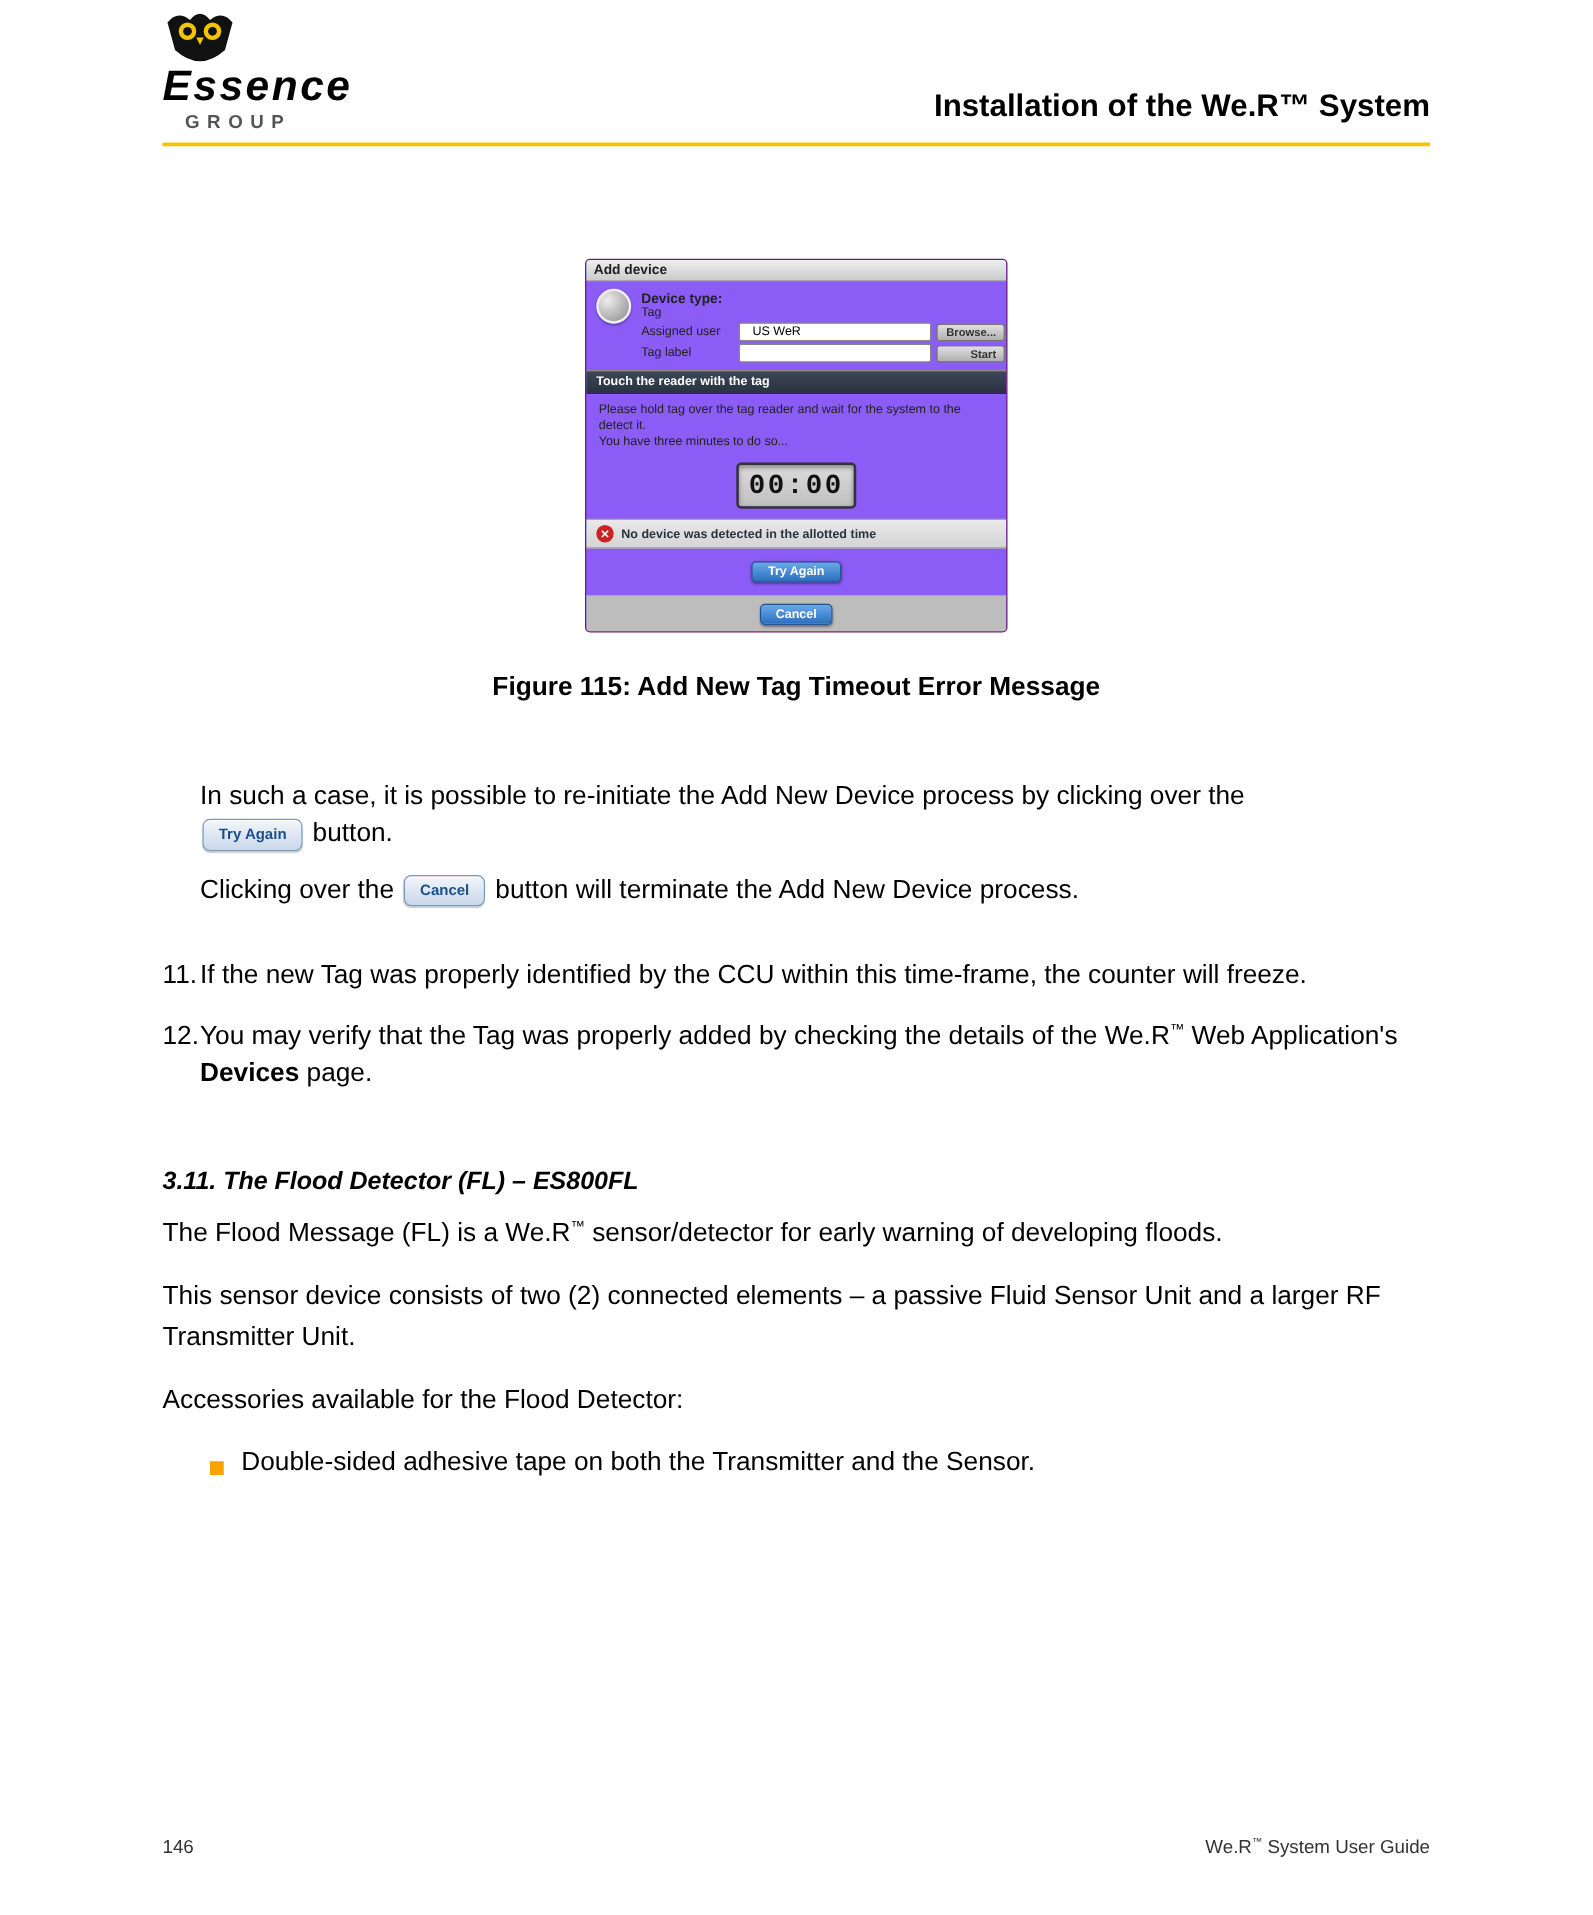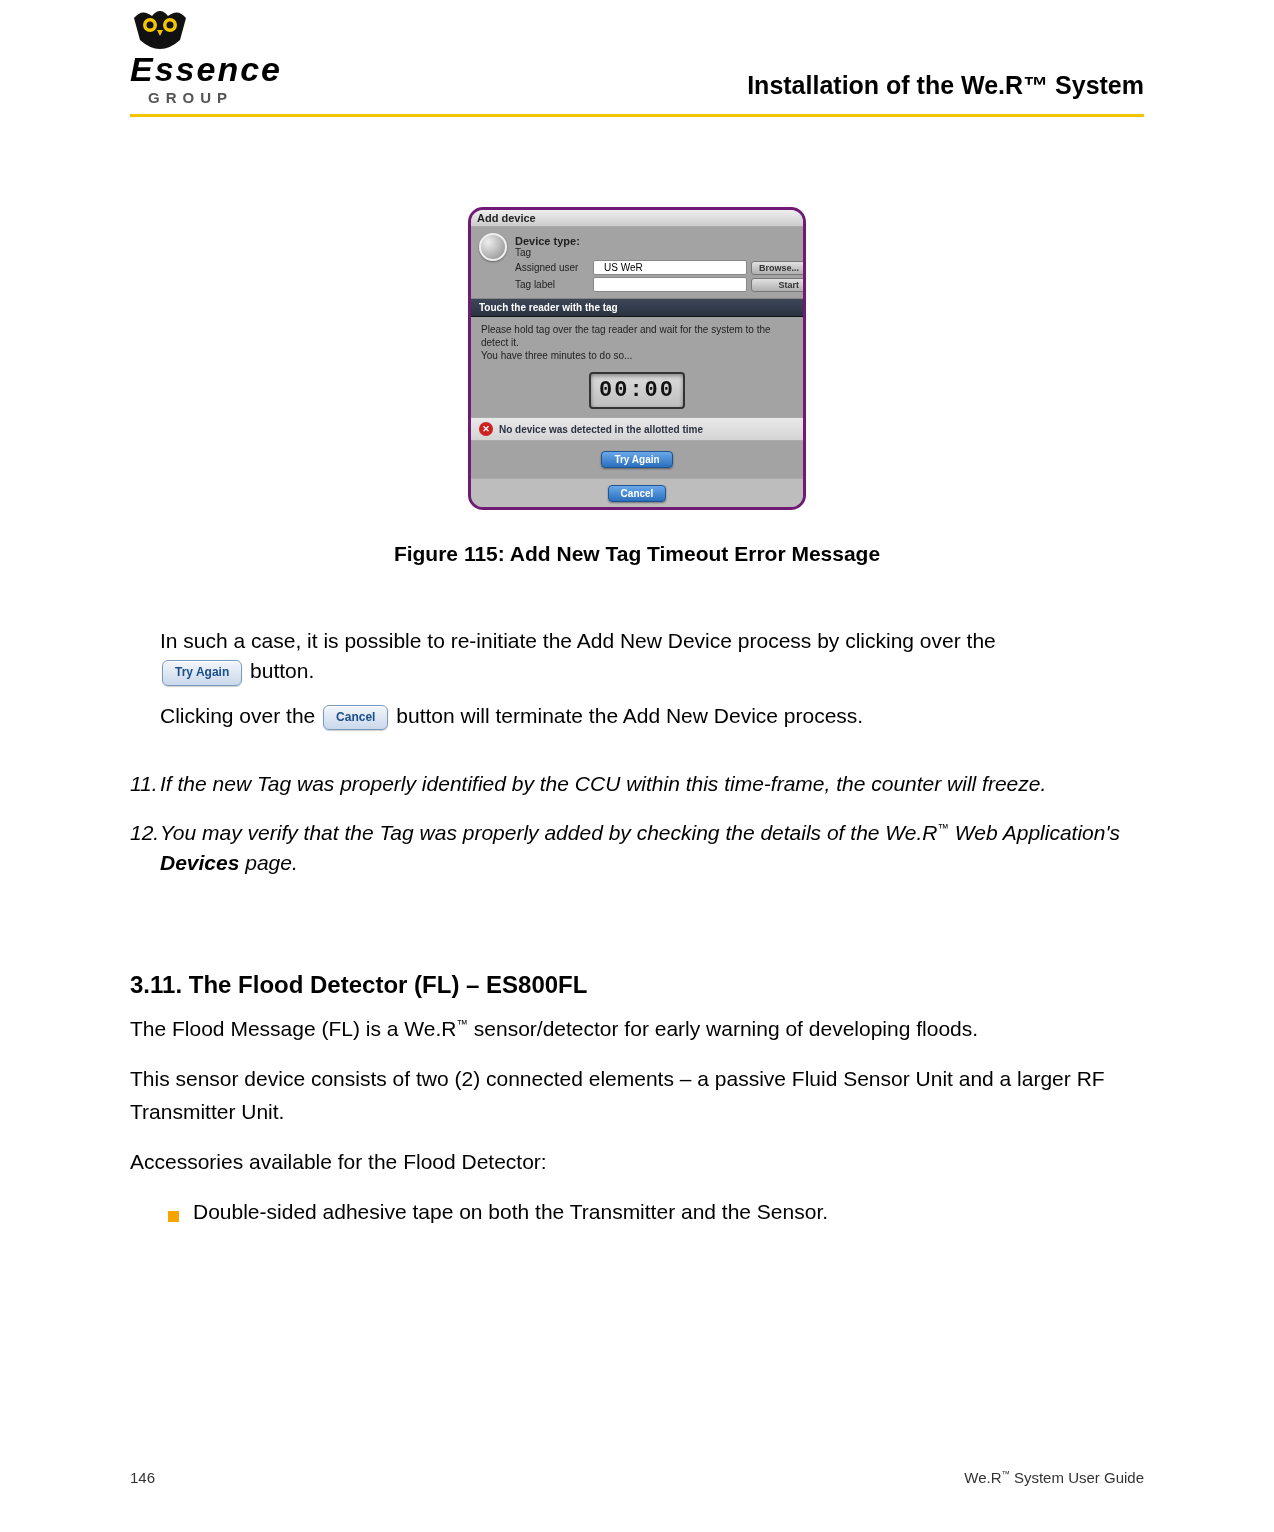--- a/index.html
+++ b/index.html
@@ -12,21 +12,21 @@
   .logo { width:160px; }
   .logo svg { display:block; }
   .essence-text { font-size:34px; font-style:italic; font-weight:bold; letter-spacing:2px; margin-top:-4px; }
   .group-text { font-size:15px; letter-spacing:6px; color:#555; font-weight:bold; margin-left:18px; }
   .header-title { font-size:25px; font-weight:bold; padding-bottom:6px; }
   .yellow-rule { height:3px; background:#f5c400; margin-top:8px; }
 
   
   .dialog-figure { width:338px; margin:90px auto 0 auto; }
   .dialog {
-    width:338px; border:3px solid #701a75; border-radius:15px; background:#a3a3a3;
+    width:338px; border:1px solid #701a75; border-radius:4px; background:#8b5cf6;
     font-family:"Lucida Grande",Arial,sans-serif; font-size:11px; color:#222;
     overflow:hidden;
   }
   .dlg-title {
     background:linear-gradient(#eee,#ccc); padding:2px 6px; font-weight:bold; font-size:11px;
     border-bottom:1px solid #aaa; position:relative;
   }
   .dlg-body { padding:6px 8px 0 8px; }
   .dlg-row { display:flex; align-items:flex-start; gap:8px; }
   .dlg-icon {
@@ -81,26 +81,26 @@
   .inline-btn {
     display:inline-block; vertical-align:middle;
     font-size:12px; font-weight:bold; color:#1a4f8a;
     background:linear-gradient(#f3f6fa,#c9d8eb);
     border:1px solid #7a9abb; border-radius:6px;
     padding:3px 12px; margin:0 2px;
     box-shadow:inset 0 1px 0 #fff, 0 1px 1px rgba(0,0,0,0.2);
   }
 
   .ol-items { margin-top:38px; font-size:21px; line-height:1.45; }
-  .ol-items .item { display:flex; margin-bottom:18px;font-style:italic; }
+  .ol-items .item { display:flex; margin-bottom:18px; }
   .ol-items .num { width:30px; flex:0 0 30px; }
   .ol-items .txt { flex:1; }
   sup.tm { font-size:0.55em; vertical-align:super; }
 
-  .section-heading { font-size:24px; font-weight:bold; margin-top:92px; }
+  .section-heading { font-size:20px; font-weight:bold; margin-top:59px;font-style:italic; }
   .section-body { font-size:21px; line-height:1.55; margin-top:14px; }
   .section-body p { margin-bottom:18px; }
 
   .bullet-row { display:flex; align-items:center; margin-left:38px; margin-top:4px; }
   .sq-bullet { width:11px; height:11px; background:#f7a400; margin-top:8px; margin-right:14px; flex:0 0 11px; }
 
   
   .footer { position:absolute; bottom:46px; left:130px; right:130px; display:flex; justify-content:space-between; font-size:15px; color:#333; }
 </style>
 </head>

